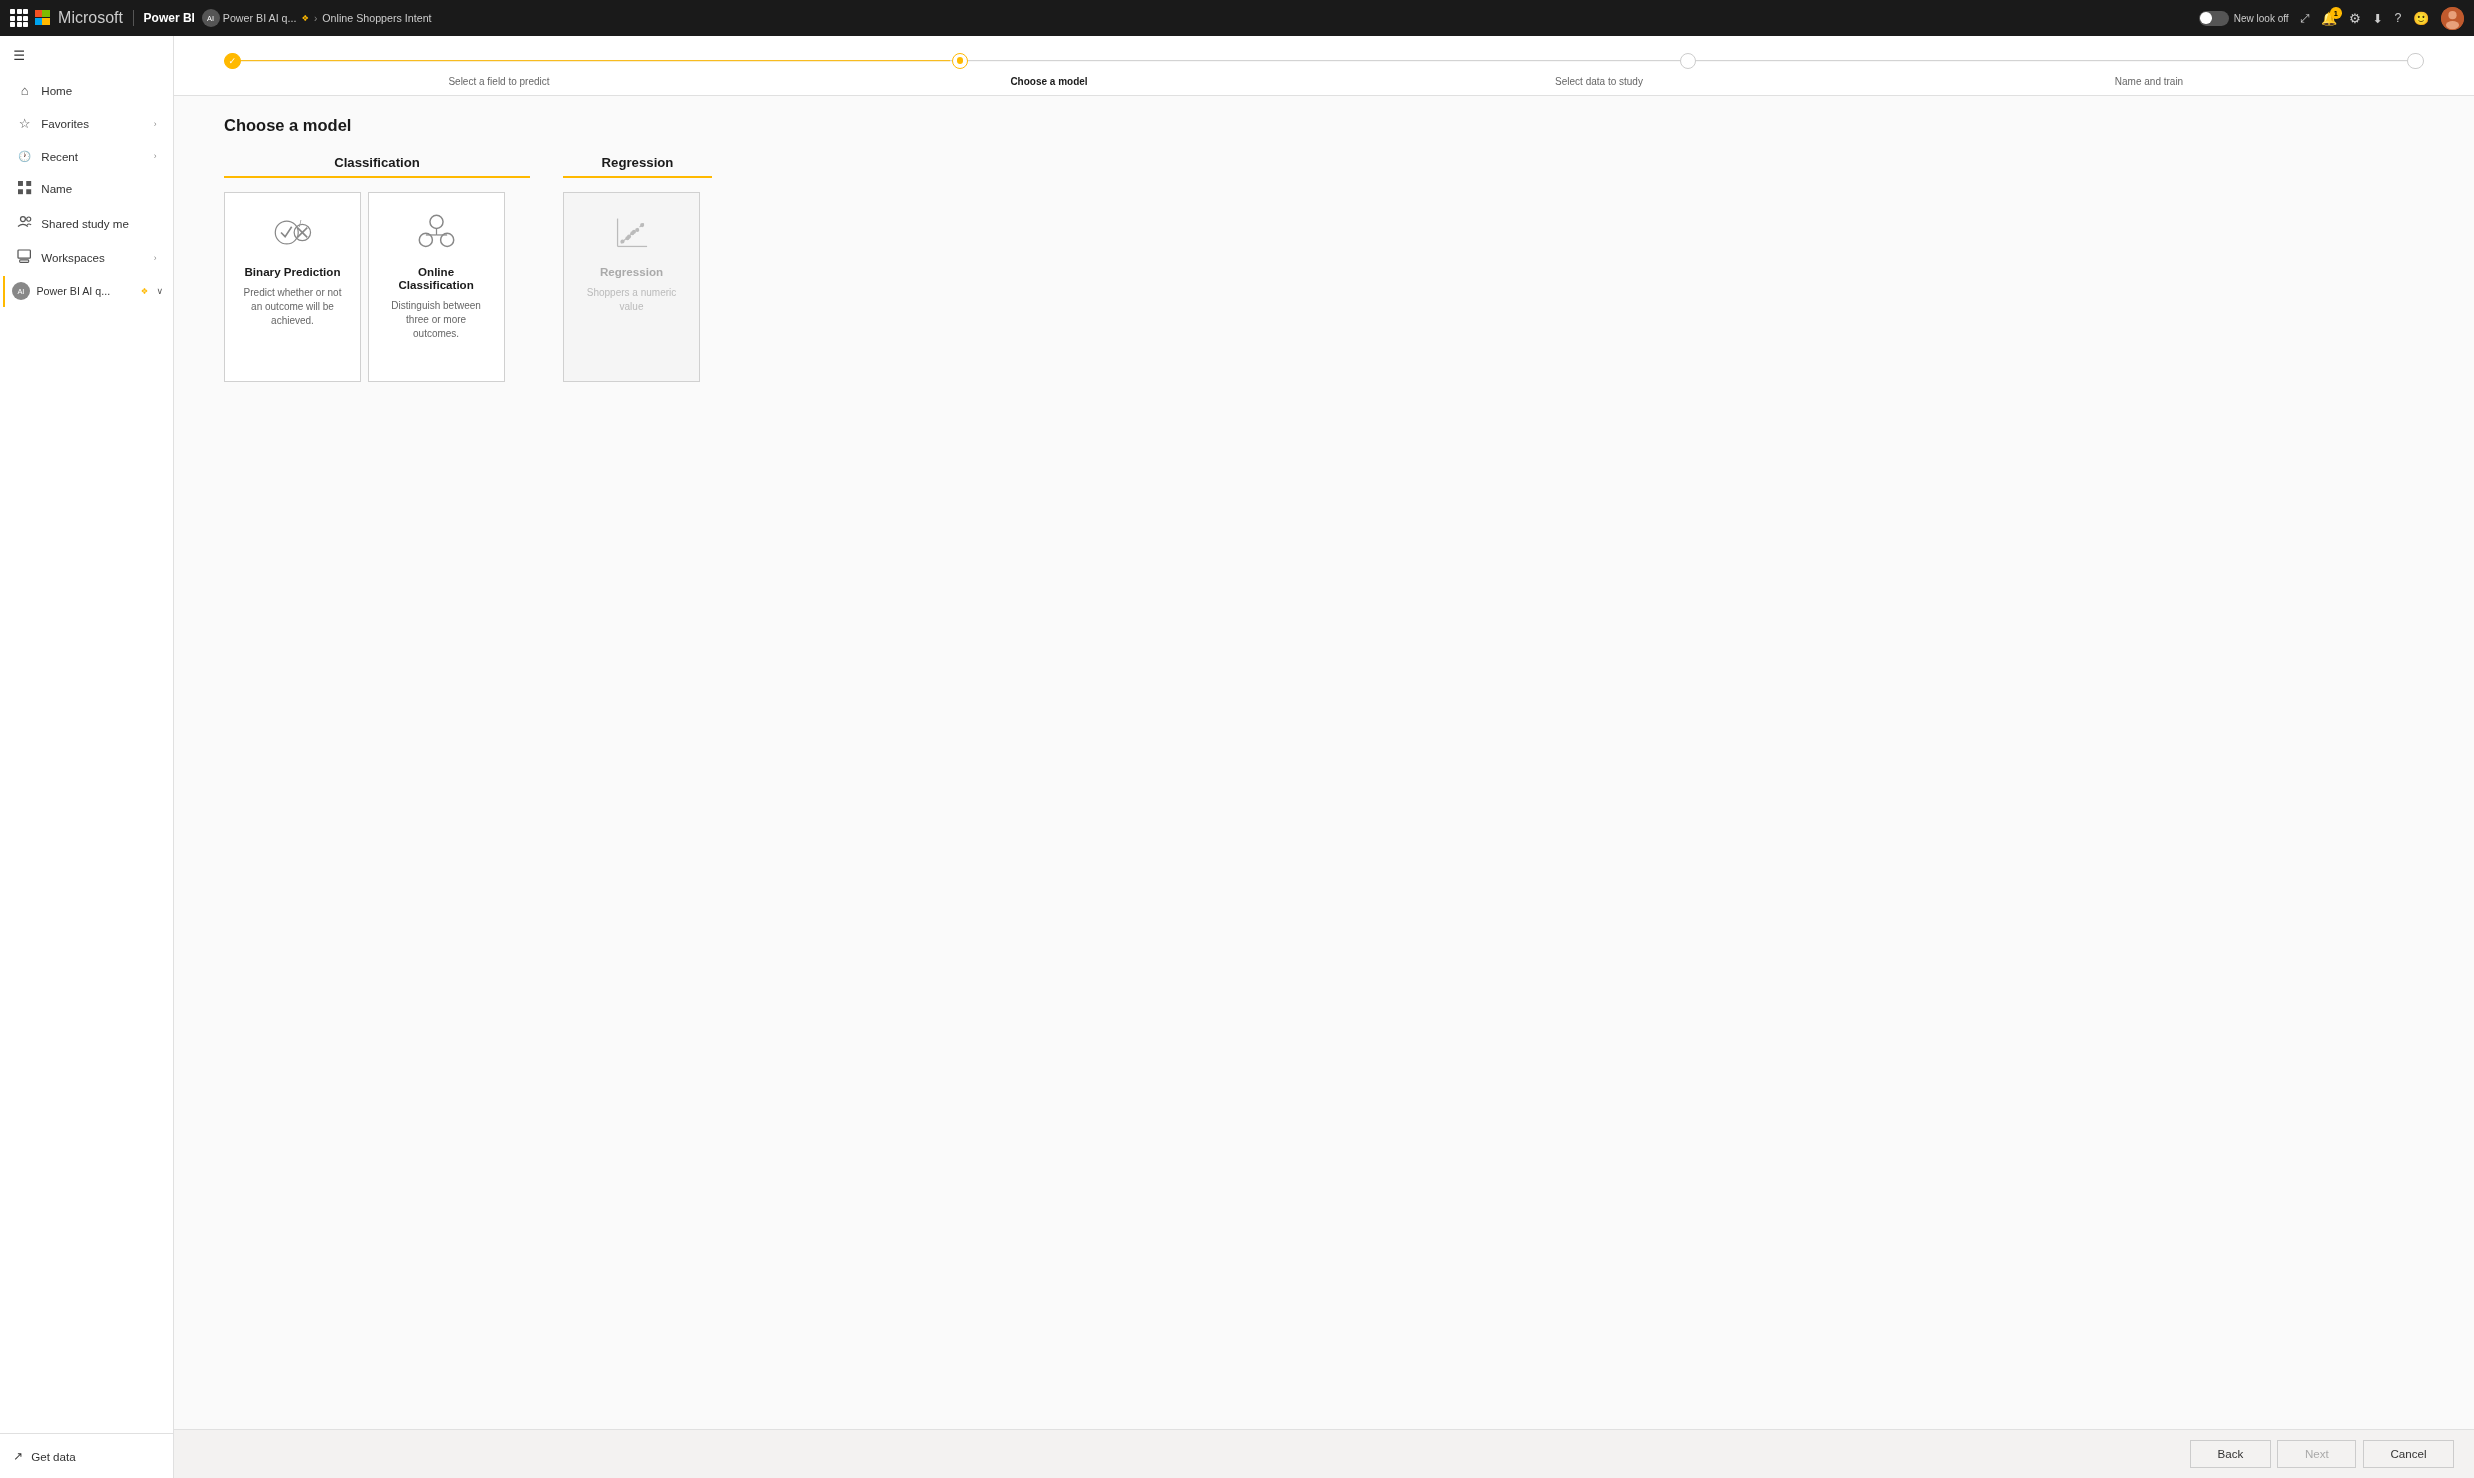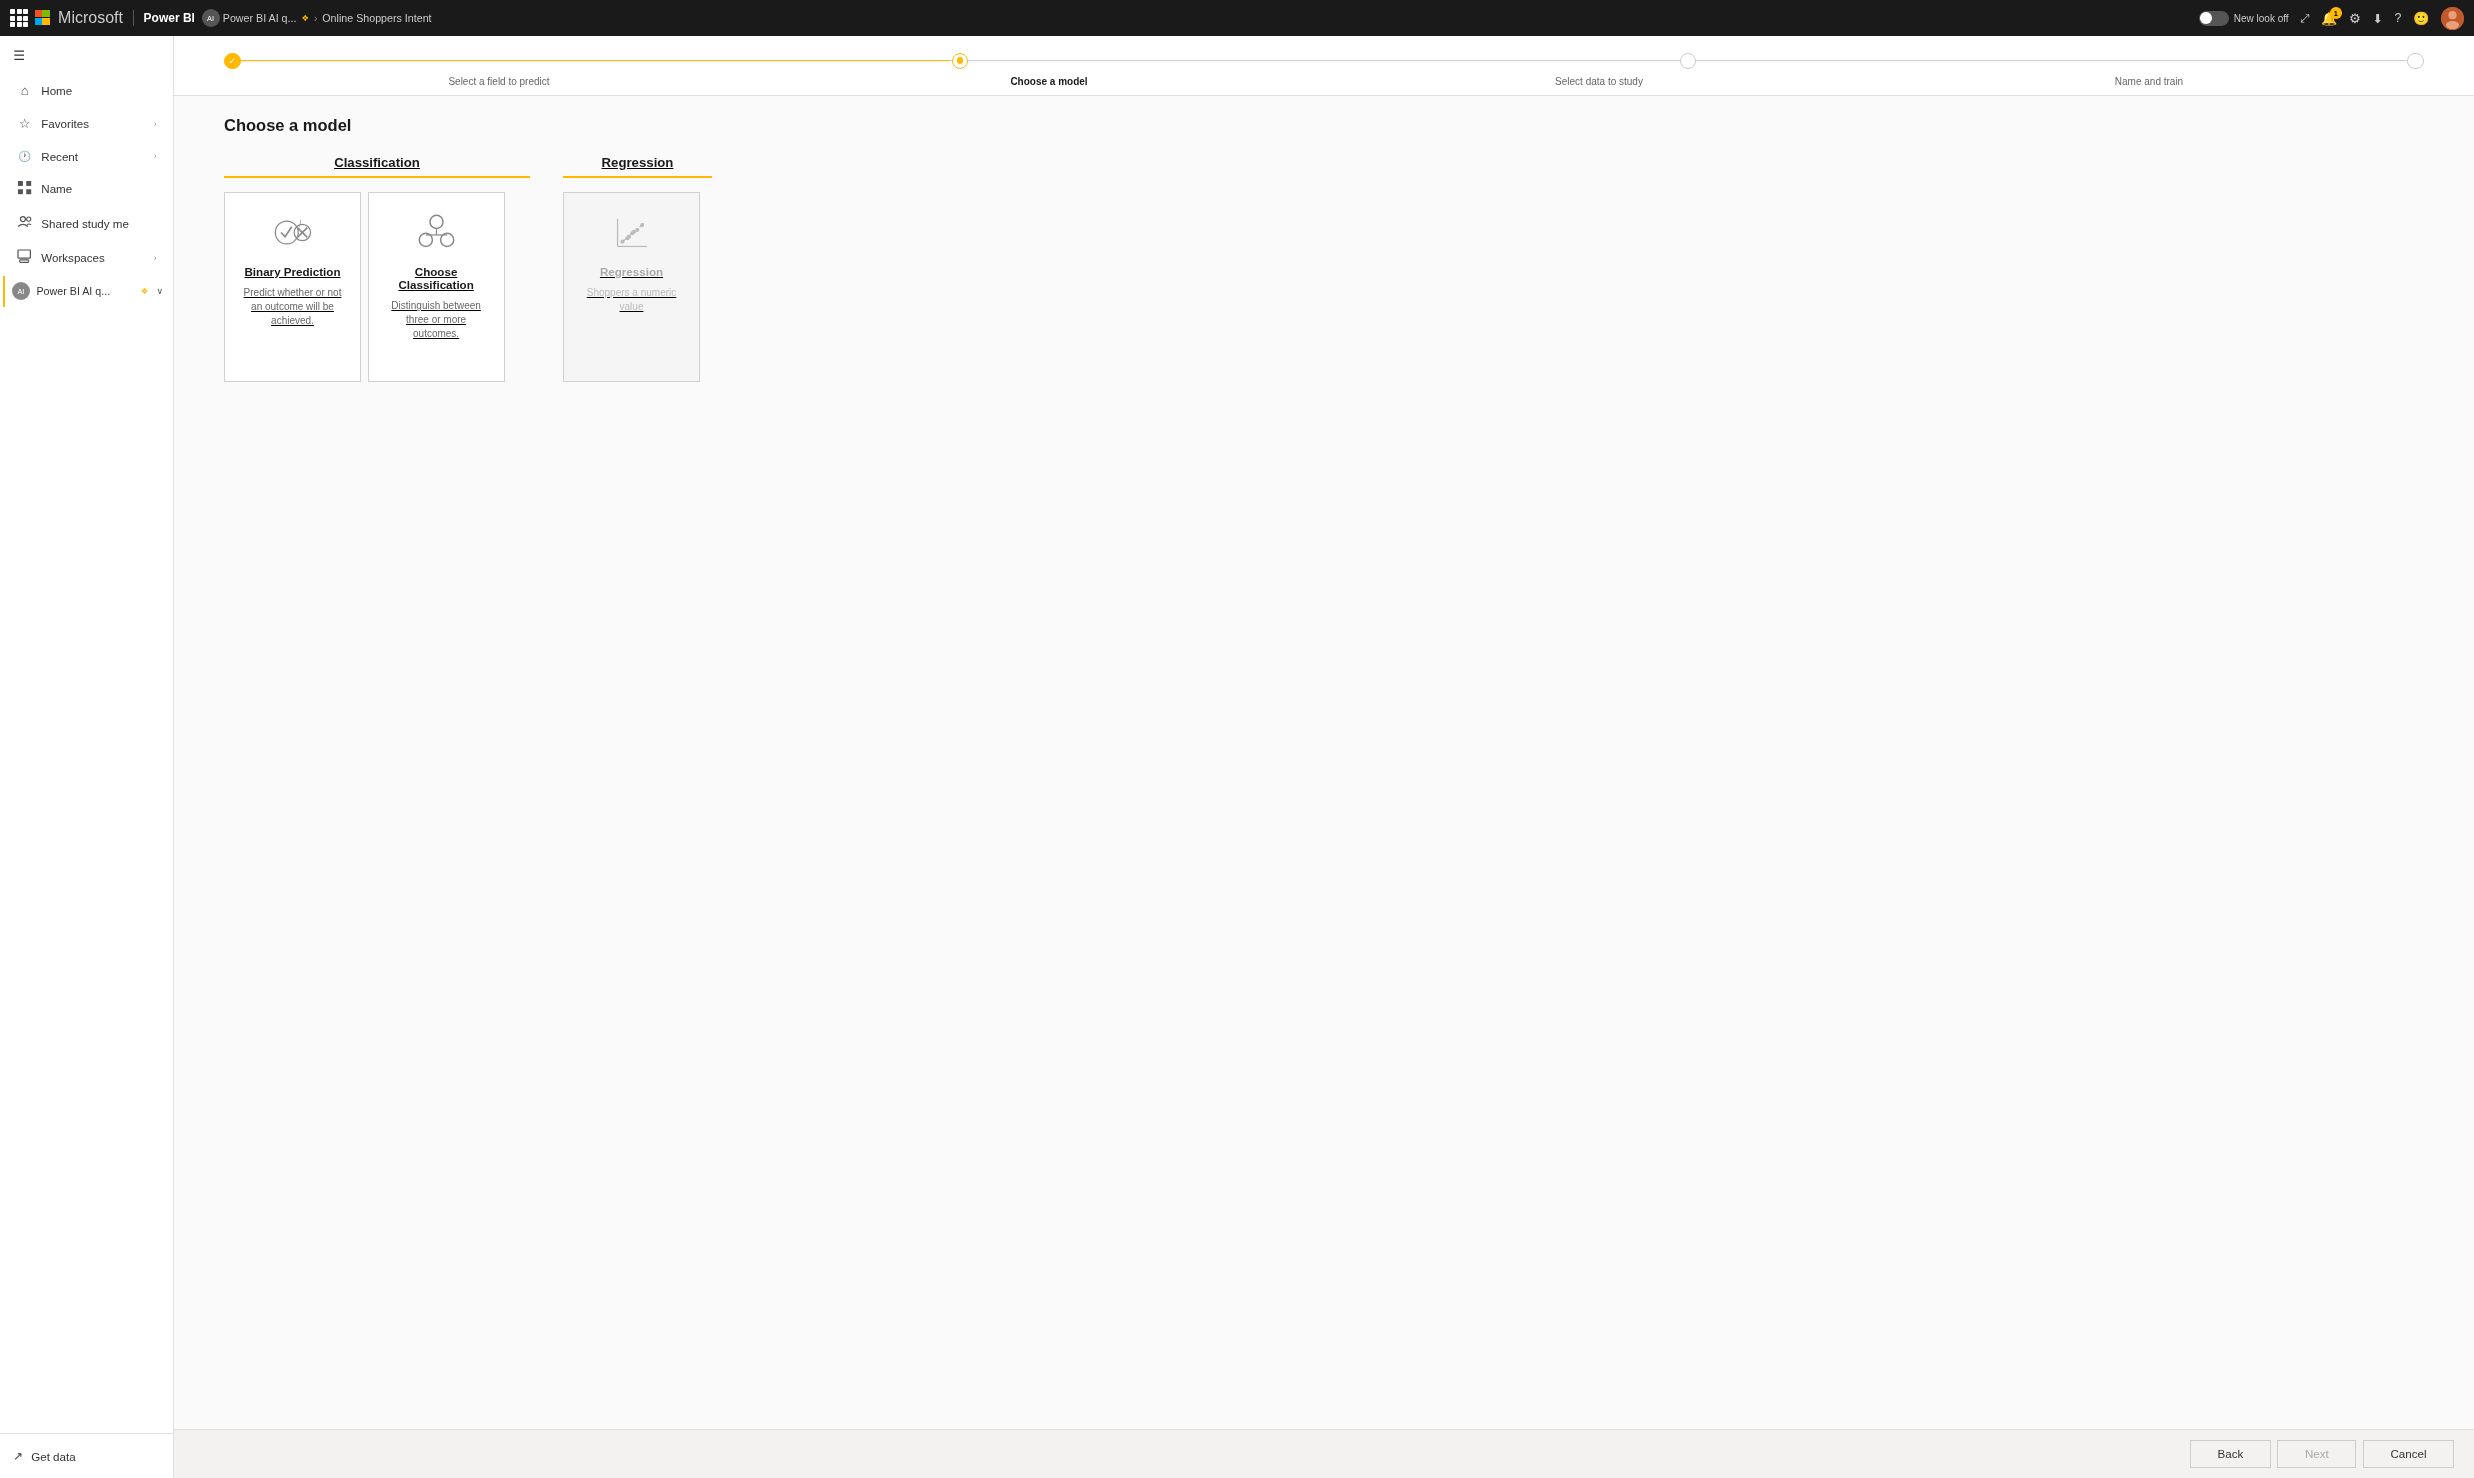--- a/index.html
+++ b/index.html
@@ -161,21 +161,21 @@
       background: #fafafa;
     }
     .page-title {
       font-size: 16.5px;
       font-weight: 600;
       color: #1a1a1a;
       margin-bottom: 20px;
     }
 
     
-    .model-categories { display: flex; gap: 0; margin-bottom: 6.6px; text-decoration: underline; }
+    .model-categories { display: flex; gap: 0; margin-bottom: 6.6px; }
     .category-section { display: flex; flex-direction: column; }
     .category-label {
       font-size: 13.2px;
       font-weight: 600;
       color: #1a1a1a;
       text-align: center;
       padding-bottom: 6.6px;
       border-bottom: 2.5px solid #ffb900;
       margin-bottom: 13.2px;
     }
@@ -404,21 +404,21 @@
               <div class="card-icon">
                 <svg width="41" height="41" viewBox="0 0 50 50">
                   <circle cx="25" cy="12" r="8" fill="none" stroke="#888" stroke-width="1.8"></circle>
                   <circle cx="38" cy="34" r="8" fill="none" stroke="#888" stroke-width="1.8"></circle>
                   <circle cx="12" cy="34" r="8" fill="none" stroke="#888" stroke-width="1.8"></circle>
                   <line x1="25" y1="20" x2="25" y2="28" stroke="#888" stroke-width="1.5"></line>
                   <line x1="25" y1="28" x2="38" y2="28" stroke="#888" stroke-width="1.5"></line>
                   <line x1="25" y1="28" x2="12" y2="28" stroke="#888" stroke-width="1.5"></line>
                 </svg>
               </div>
-              <div class="card-title">Choose Classification</div>
+              <div class="card-title">Online Classification</div>
               <div class="card-desc">Distinguish between three or more outcomes.</div>
             </div>
           </div>
         </div>
 
         <div class="category-section">
           <div class="category-label regression" style="width:149px;">Regression</div>
           <div class="model-cards">
             <div class="model-card disabled">
               <div class="card-icon">

